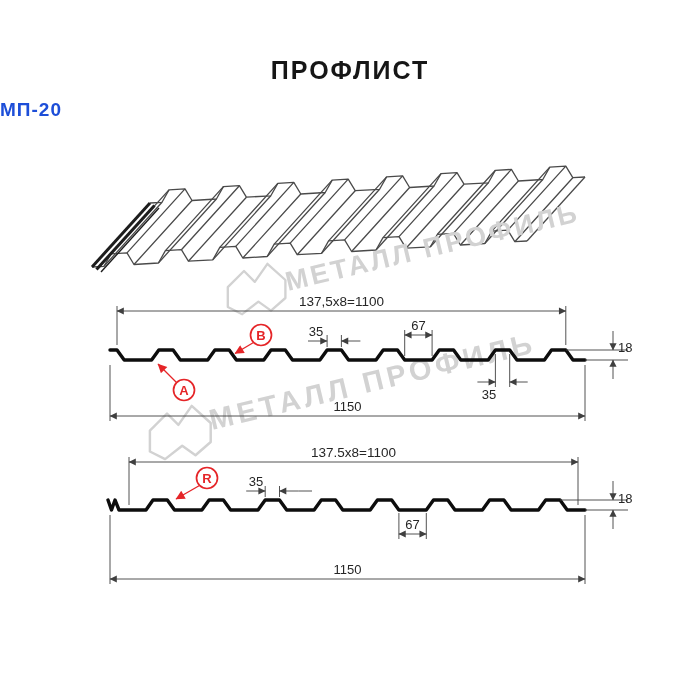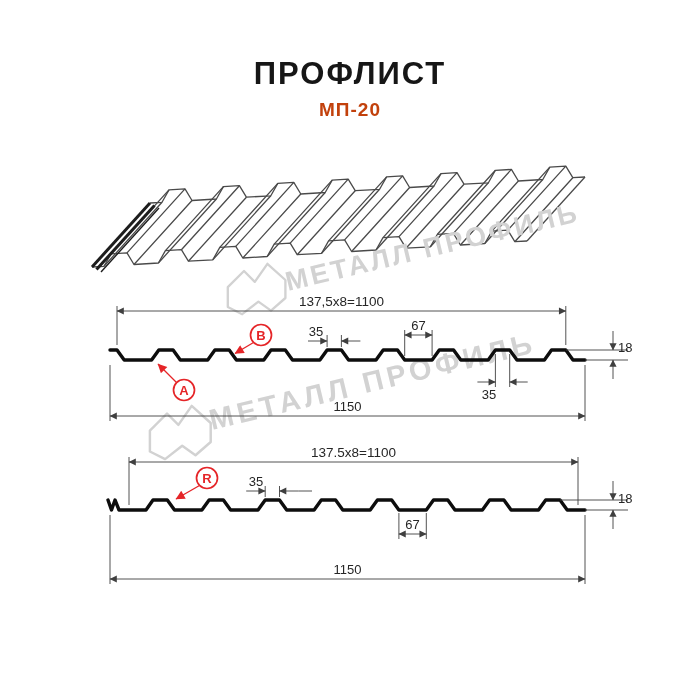--- a/index.html
+++ b/index.html
@@ -2,25 +2,25 @@
 <html><head>
 <meta charset="utf-8">
 <style>
   html,body{margin:0;padding:0;background:#ffffff;}
   .stage{
     position:relative;width:700px;height:700px;background:#ffffff;
     font-family:"Liberation Sans",sans-serif;overflow:hidden;
   }
   .page-title{
     position:absolute;top:56px;left:0;width:100%;text-align:center;
-    font-size:31px;font-weight:800;letter-spacing:2px;color:#161616;
+    font-size:25px;font-weight:800;letter-spacing:2px;color:#161616;
   }
   .page-subtitle{
-    position:absolute;top:99px;left:0;width:100%;text-align:center;
-    font-size:19px;font-weight:700;letter-spacing:1px;color:#c2410c;
+    position:absolute;top:99px;left:0;width:100%;
+    font-size:19px;font-weight:700;letter-spacing:1px;color:#1d4ed8;
   }
   .page-footer{
     position:absolute;top:620px;left:0;width:100%;text-align:center;
     font-size:15.5px;font-weight:700;letter-spacing:0.8px;color:#3c3c3c;
   }
   svg.drawing{position:absolute;left:0;top:0;}
   .dim-text{font-size:13px;fill:#262626;font-weight:400;}
   .dim-text-big{font-size:13.5px;fill:#262626;}
   .badge-letter{font-size:13px;font-weight:700;fill:#e52528;}
   .wm-text{font-size:27px;font-weight:700;fill:#d2d2d2;letter-spacing:3px;}

